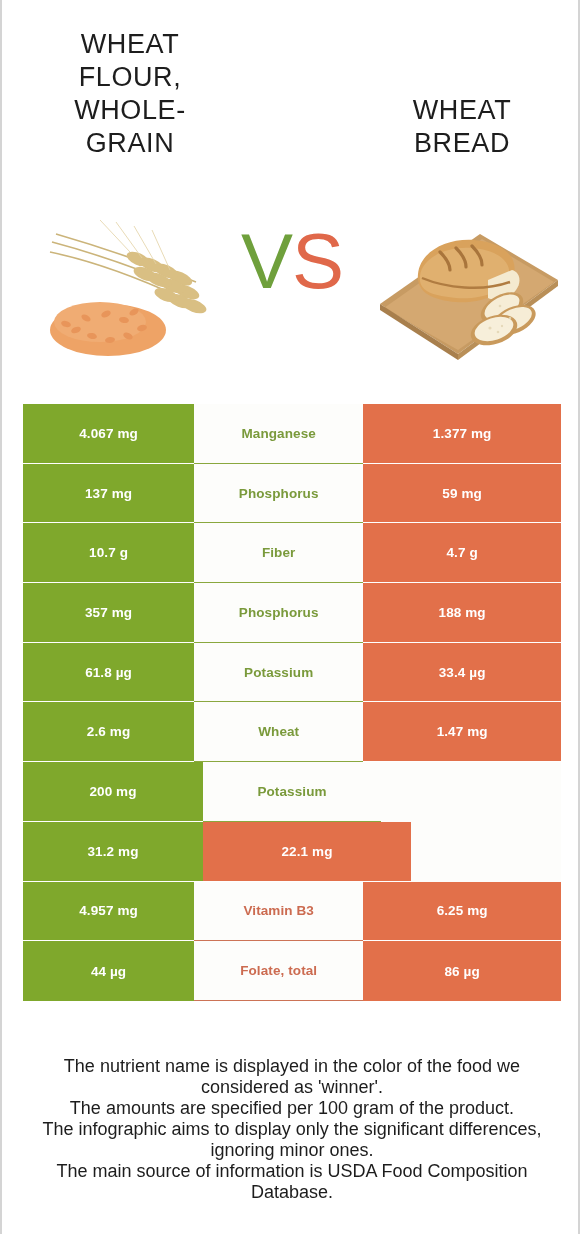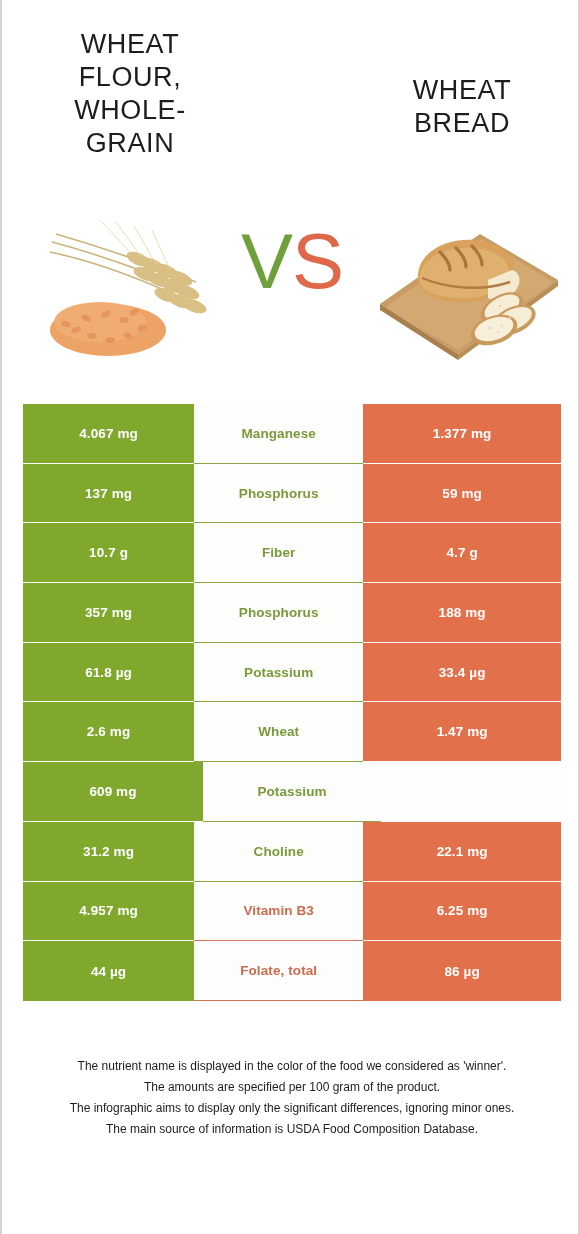--- a/index.html
+++ b/index.html
@@ -43,21 +43,21 @@
     -webkit-font-smoothing: antialiased;
   }
   .title.left {
     left: 28px;
     top: 20px;
     width: 200px;
     margin-top: 8px;
   }
   .title.right {
     left: 360px;
-    top: 74px;
+    top: 94px;
     width: 200px;
   }
 
   
   .hero {
     position: absolute;
     top: 190px;
     left: 0;
     width: 580px;
     height: 200px;
@@ -135,21 +135,21 @@
   .name.red   { color: #cc6b50; }
 
   
   .footnote {
     position: absolute;
     left: 20px;
     top: 1056px;
     width: 540px;
     text-align: center;
     font-family: "Liberation Sans", sans-serif;
-    font-size: 12px;
+    font-size: 18px;
     line-height: 21px;
     color: #1d1d1d;
   }
   .footnote div { display: block; }
 </style>
 </head>
 <body>
 
 <div id="page">
 
@@ -281,27 +281,26 @@
       <div class="cell val-right">33.4 µg</div>
     </div>
 
     <div class="row">
       <div class="cell val-left">2.6 mg</div>
       <div class="cell name green">Wheat</div>
       <div class="cell val-right">1.47 mg</div>
     </div>
 
     <div class="row">
-      <div class="cell val-left">609 mg</div>
+      <div class="cell val-left">200 mg</div>
       <div class="cell name green">Potassium</div>
     </div>
 
     <div class="row">
       <div class="cell val-left">31.2 mg</div>
-      <div class="cell name green">Choline</div>
       <div class="cell val-right">22.1 mg</div>
     </div>
 
     <div class="row">
       <div class="cell val-left">4.957 mg</div>
       <div class="cell name red winner-bread">Vitamin B3</div>
       <div class="cell val-right">6.25 mg</div>
     </div>
 
     <div class="row">

